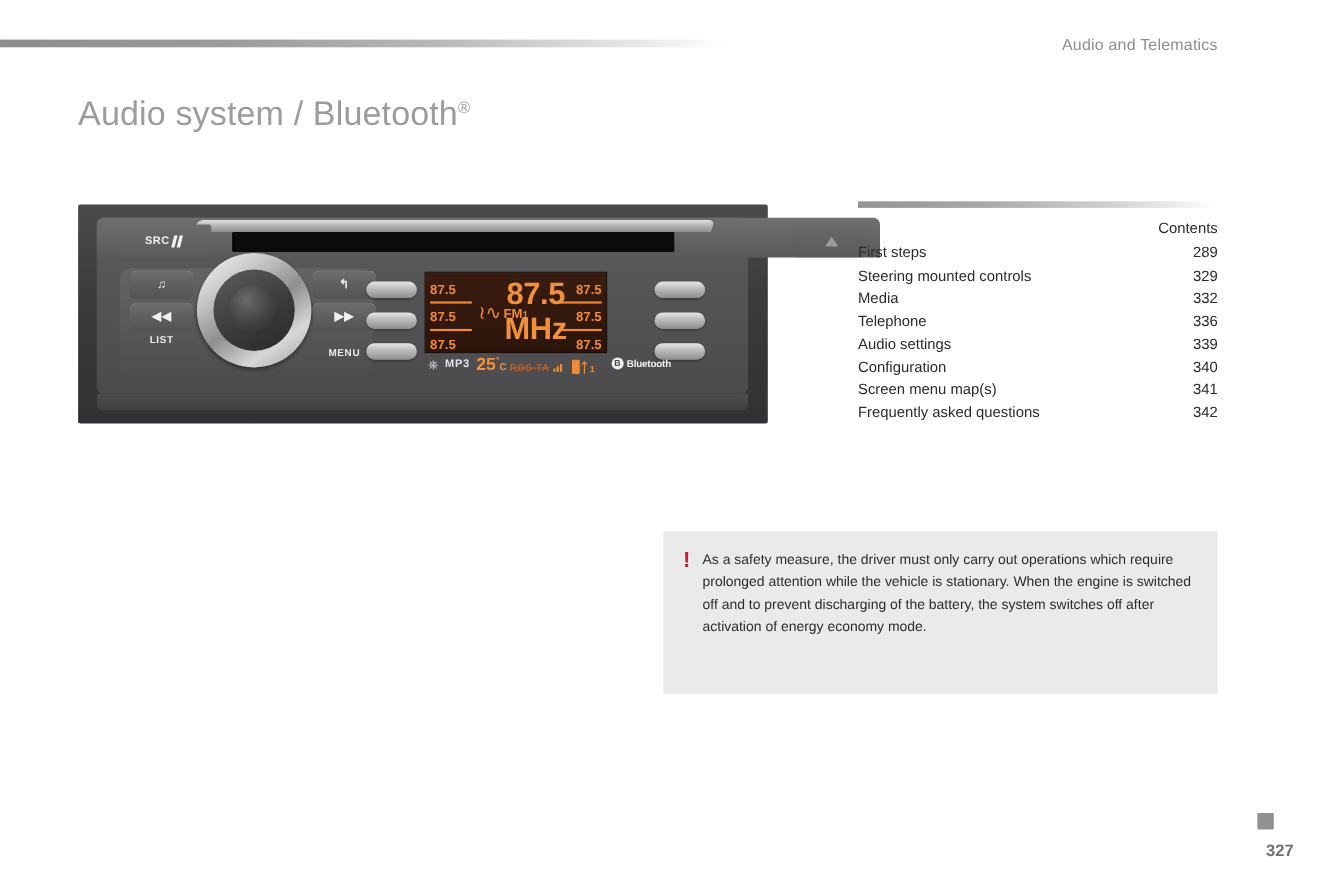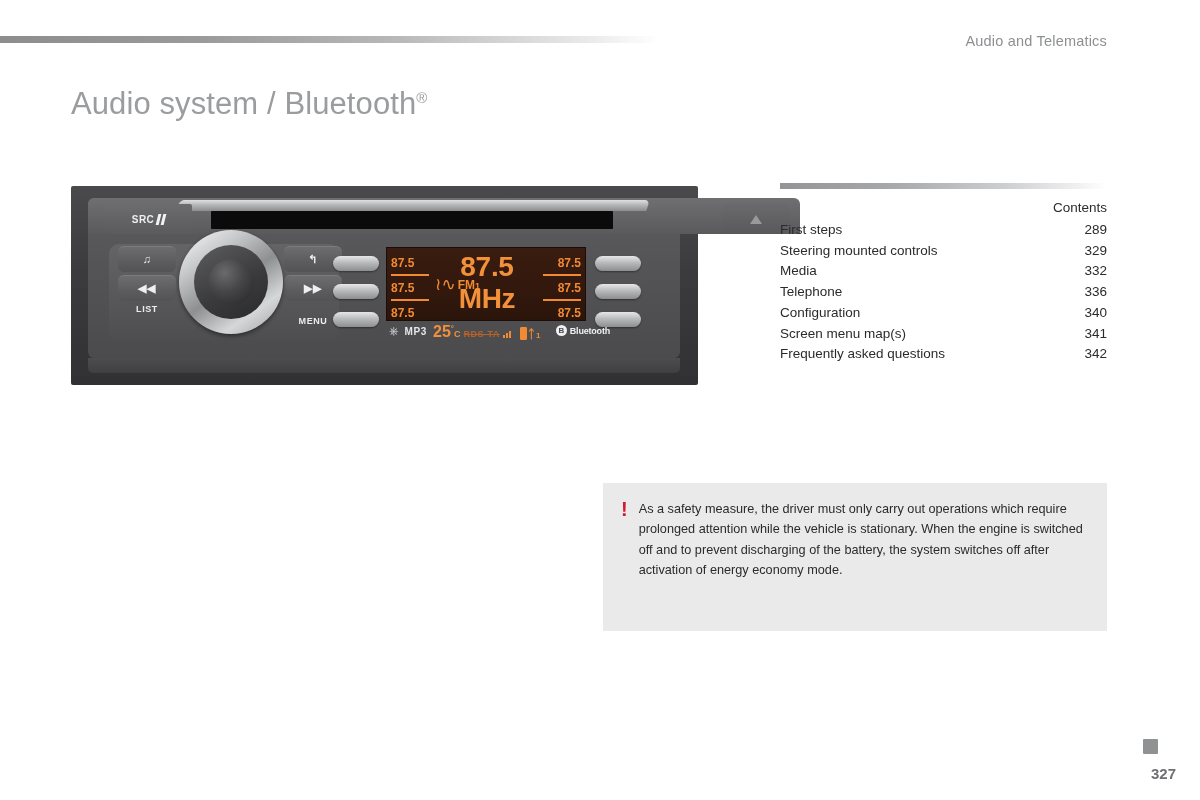--- a/index.html
+++ b/index.html
@@ -124,21 +124,21 @@
   .preset-btn {
     position: absolute; width: 46px; height: 15px; border-radius: 8px;
     background: linear-gradient(to bottom, #e6e7e9 0%, #b9babc 45%, #8d8e90 100%);
     box-shadow: 0 1px 2px rgba(0,0,0,.4);
   }
   .pl1 { left: 262px; top: 70px; } .pl2 { left: 262px; top: 98px; } .pl3 { left: 262px; top: 126px; }
   .pr1 { left: 524px; top: 70px; } .pr2 { left: 524px; top: 98px; } .pr3 { left: 524px; top: 126px; }
 
   
   .lcd {
-    position: absolute; left: 315px; top: 61px; width: 200px; height: 74px;
+    position: absolute; left: 315px; top: 61px; width: 166px; height: 74px;
     background: linear-gradient(to bottom, #3a1c10 0%, #33180d 55%, #2b150b 100%);
     border: 1px solid #1b0d07;
   }
   .lcd-presets { position: absolute; top: 4px; width: 38px; }
   .lcd-presets.left  { left: 4px;  text-align: left; }
   .lcd-presets.right { right: 4px; text-align: right; }
   .lcd-presets div {
     color: #f08a33; font-size: 12px; font-weight: bold; line-height: 22px;
     border-bottom: 2px solid #f08a33; margin-bottom: 1px;
   }
@@ -341,20 +341,24 @@
     </div>
     <div class="toc-row">
       <span>Media</span>
       <span class="toc-page">332</span>
     </div>
     <div class="toc-row">
       <span>Telephone</span>
       <span class="toc-page">336</span>
     </div>
     <div class="toc-row">
+      <span>Audio settings</span>
+      <span class="toc-page">339</span>
+    </div>
+    <div class="toc-row">
       <span>Configuration</span>
       <span class="toc-page">340</span>
     </div>
     <div class="toc-row">
       <span>Screen menu map(s)</span>
       <span class="toc-page">341</span>
     </div>
     <div class="toc-row">
       <span>Frequently asked questions</span>
       <span class="toc-page">342</span>

